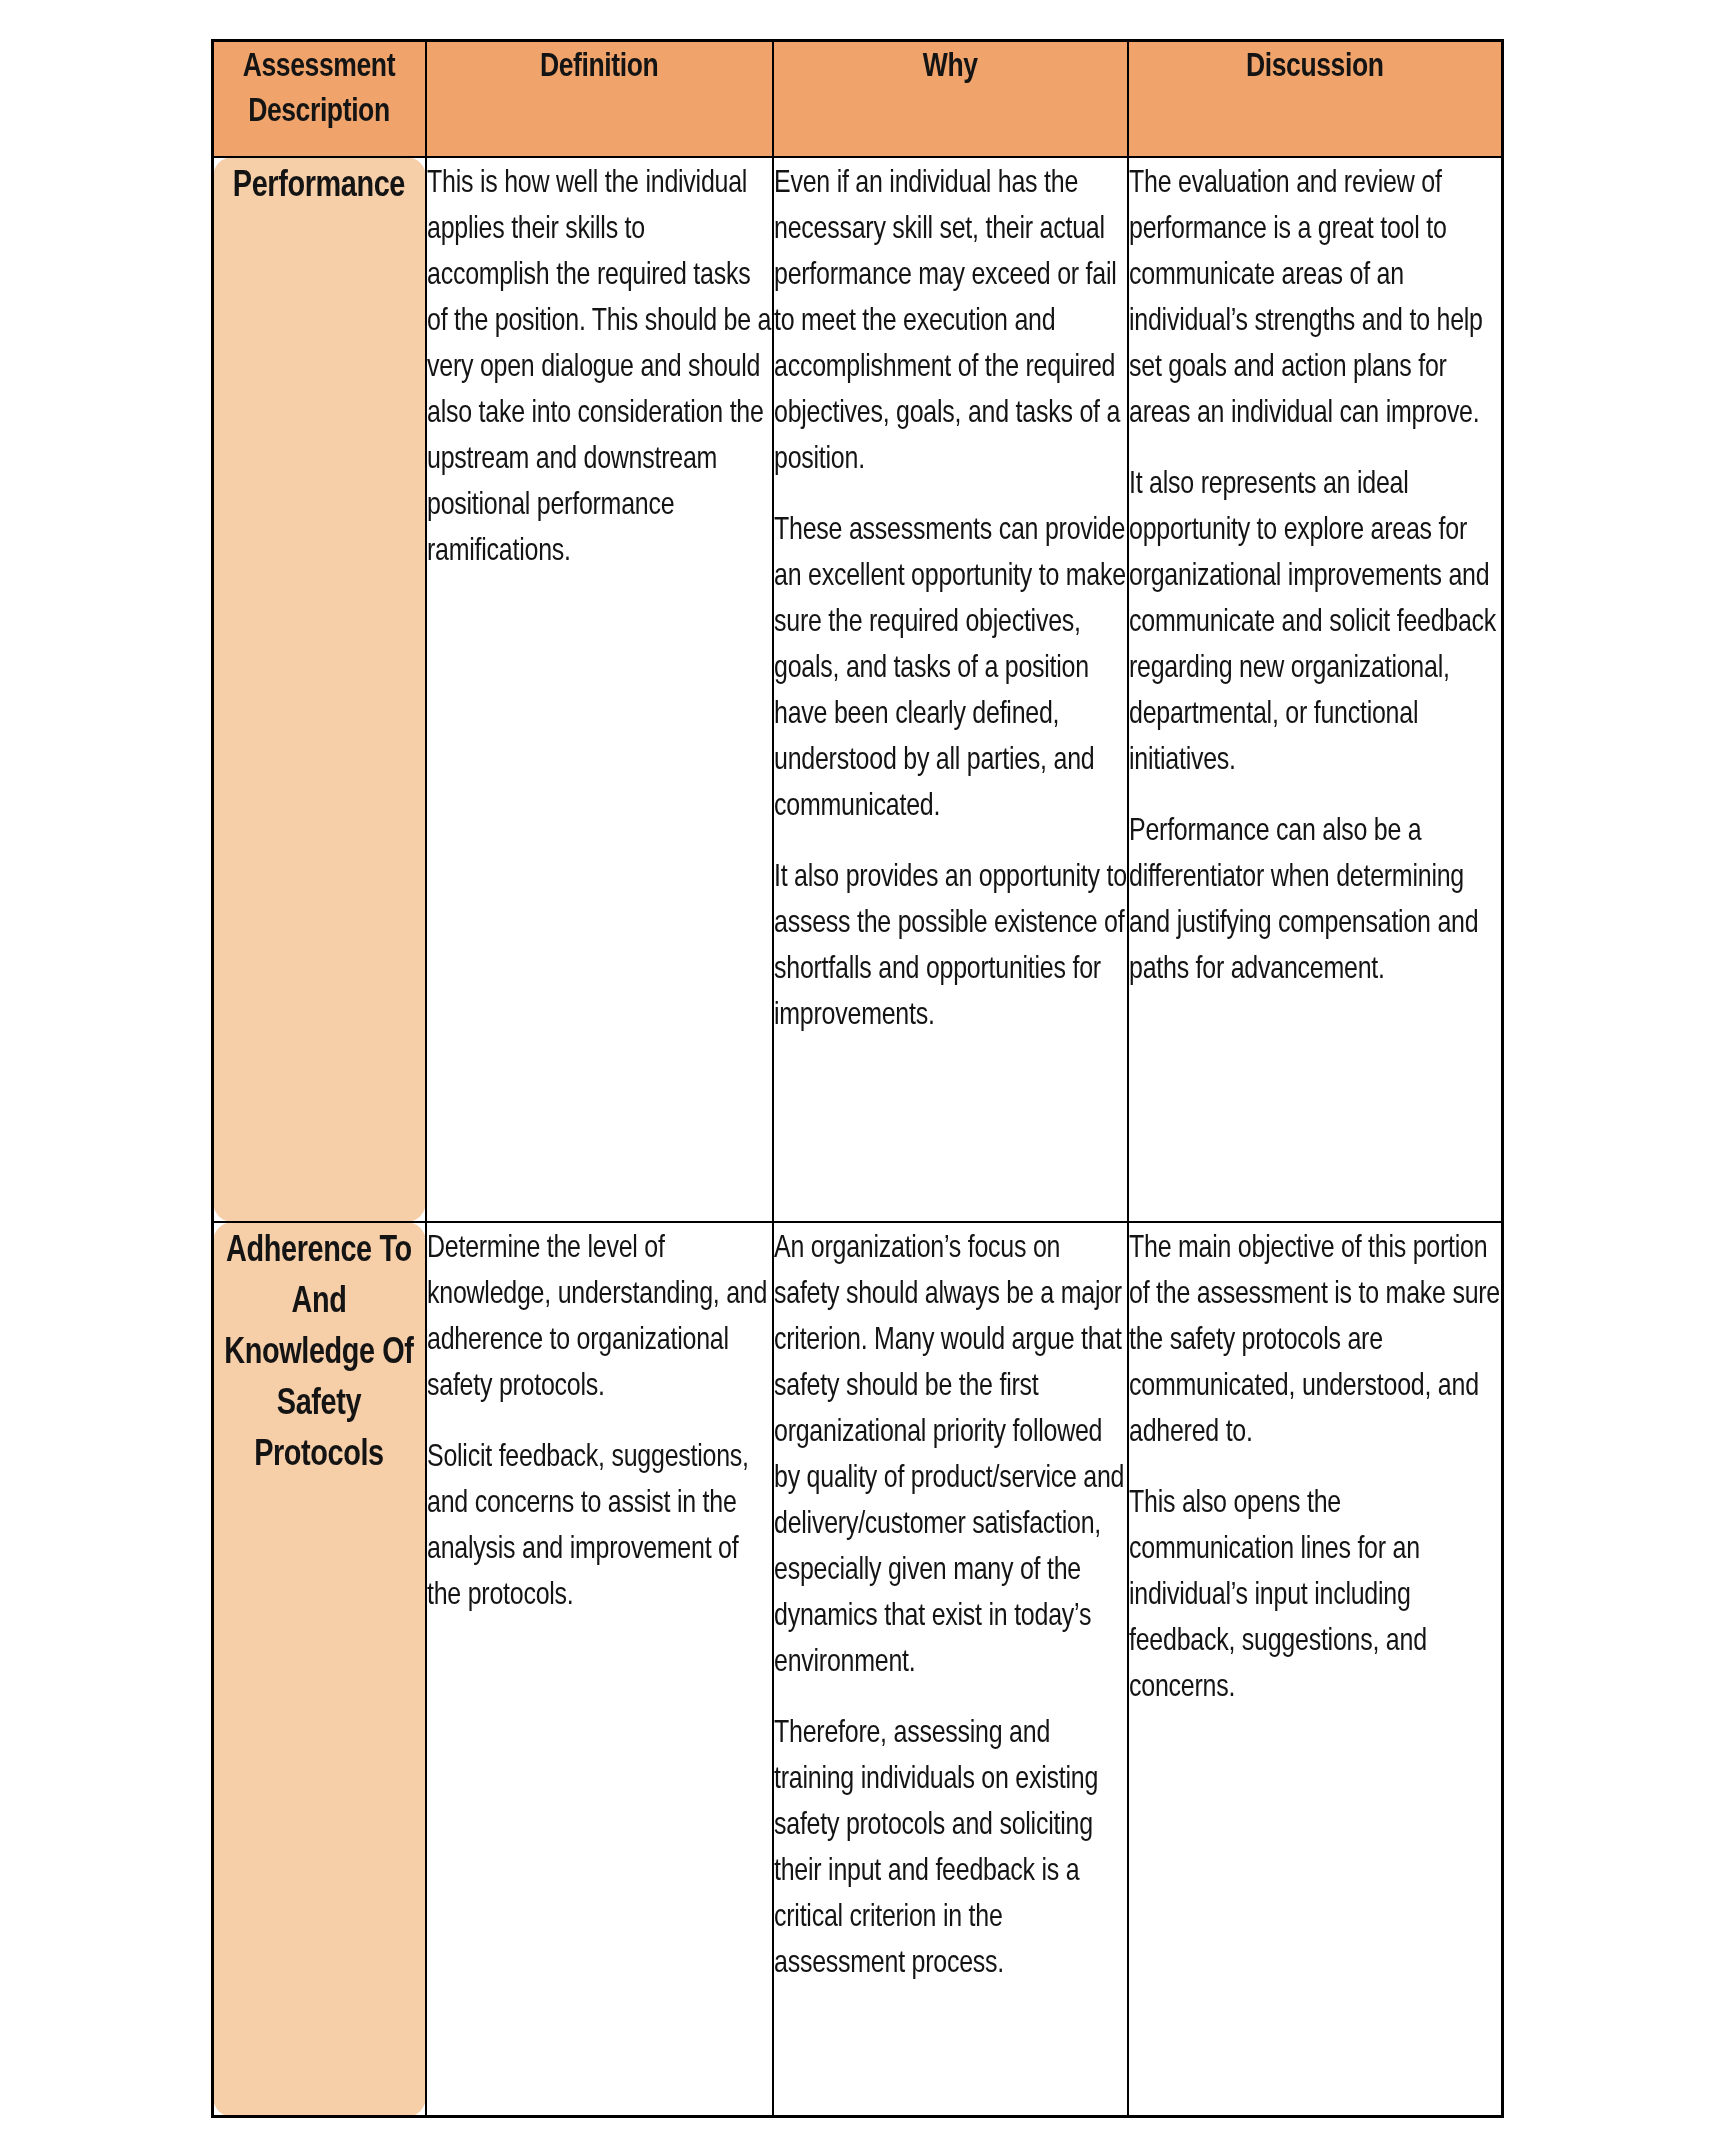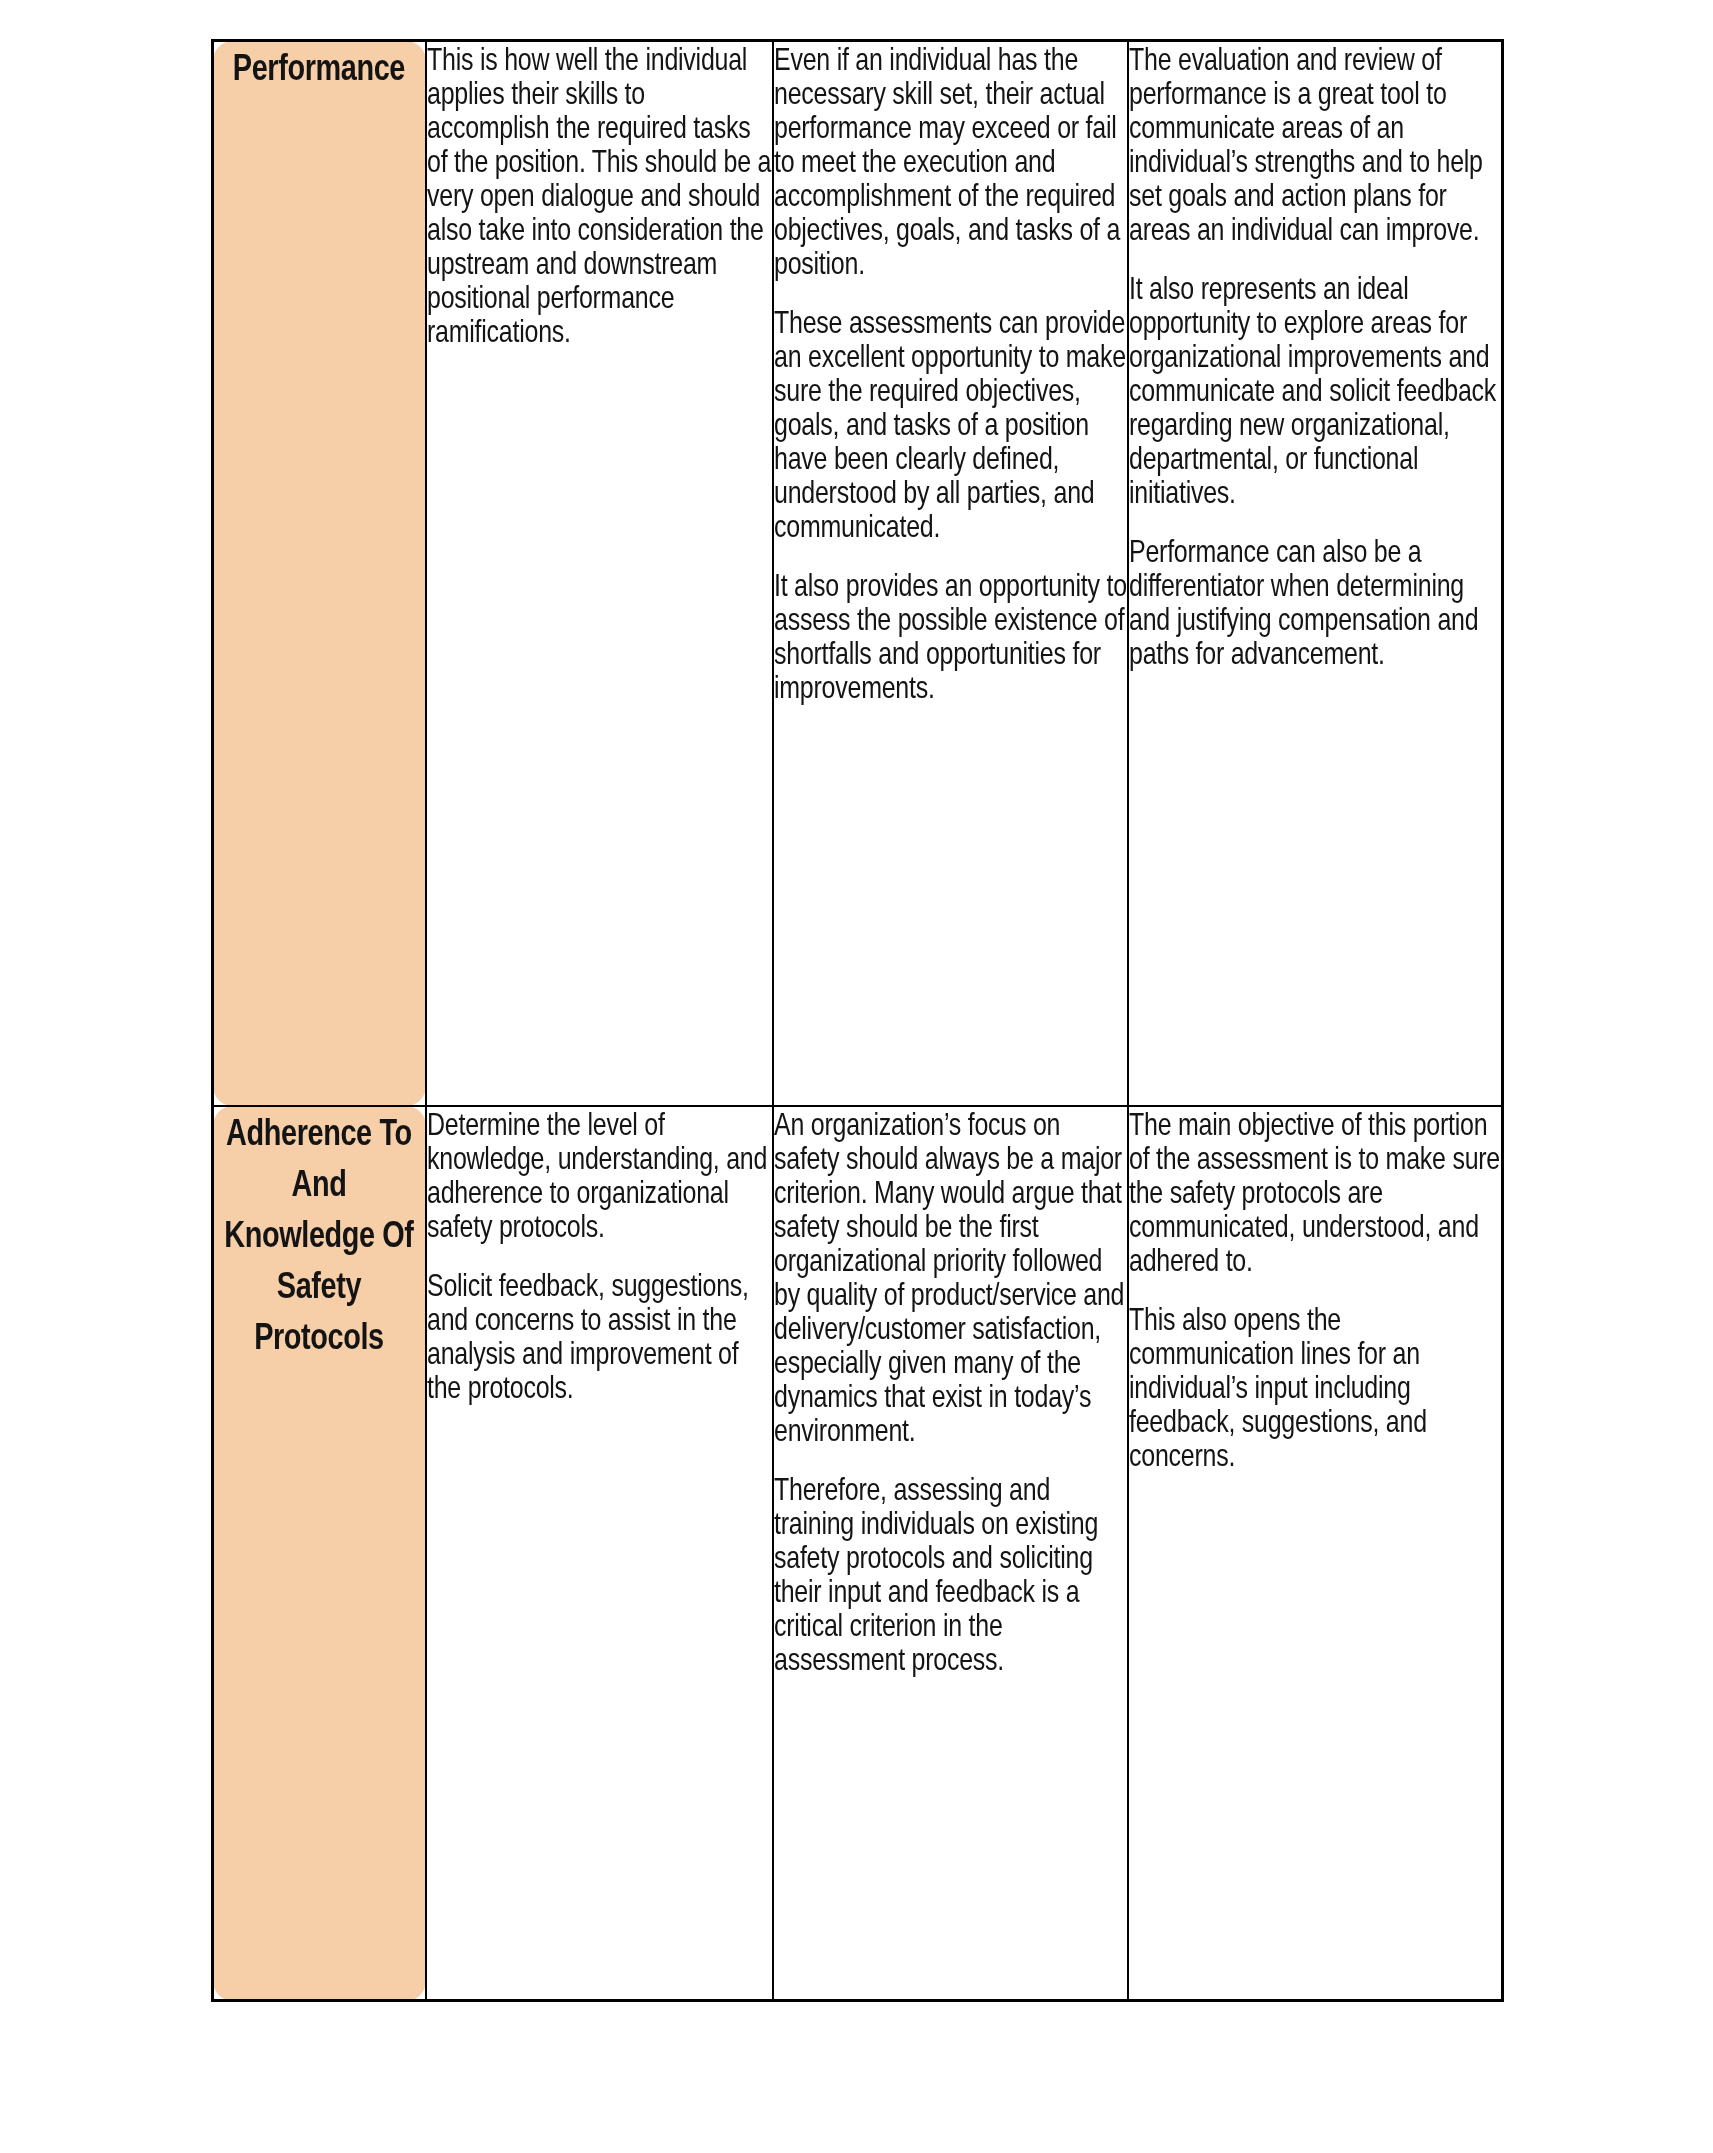--- a/index.html
+++ b/index.html
@@ -55,21 +55,21 @@
     font-size:37px;
     line-height:51px;
     letter-spacing:-0.5px;
     padding:0 5.6px;
     border-radius:20px;
   }
   .body-cell{
     background:#FFFFFF;
     padding:13px 11.2px 5.6px 15px;
     font-size:32px;
-    line-height:34px;
+    line-height:46px;
     letter-spacing:-0.3px;
   }
   
   .cnd{transform:scaleX(0.78);}
   .cnd-left{transform-origin:0 0;width:128.2%;}
   .cnd-center{transform-origin:50% 50%;width:128.2%;margin-left:-14.1%;}
   .body-cell p{margin:0 0 25px 0;}
   .body-cell p:last-child{margin-bottom:0;}
 </style>
 </head>
@@ -77,20 +77,34 @@
 
 <div class="page">
   <table class="assessment-table">
     <colgroup>
       <col style="width:213px">
       <col style="width:347px">
       <col style="width:355px">
       <col style="width:375px">
     </colgroup>
     <tbody>
+        <tr class="header-row">
+      <th class="header-cell">
+        <div class="cnd cnd-center">Assessment Description</div>
+      </th>
+      <th class="header-cell">
+        <div class="cnd cnd-center">Definition</div>
+      </th>
+      <th class="header-cell">
+        <div class="cnd cnd-center">Why</div>
+      </th>
+      <th class="header-cell">
+        <div class="cnd cnd-center">Discussion</div>
+      </th>
+    </tr>
     <tr class="row-performance">
       <td class="label-cell">
         <div class="cnd cnd-center">Performance</div>
       </td>
       <td class="body-cell">
         <div class="cnd cnd-left">
               <p>This is how well the individual applies their skills to accomplish the required tasks of the position. This should be a very open dialogue and should also take into consideration the upstream and downstream positional performance ramifications.</p>
             </div>
       </td>
       <td class="body-cell">

